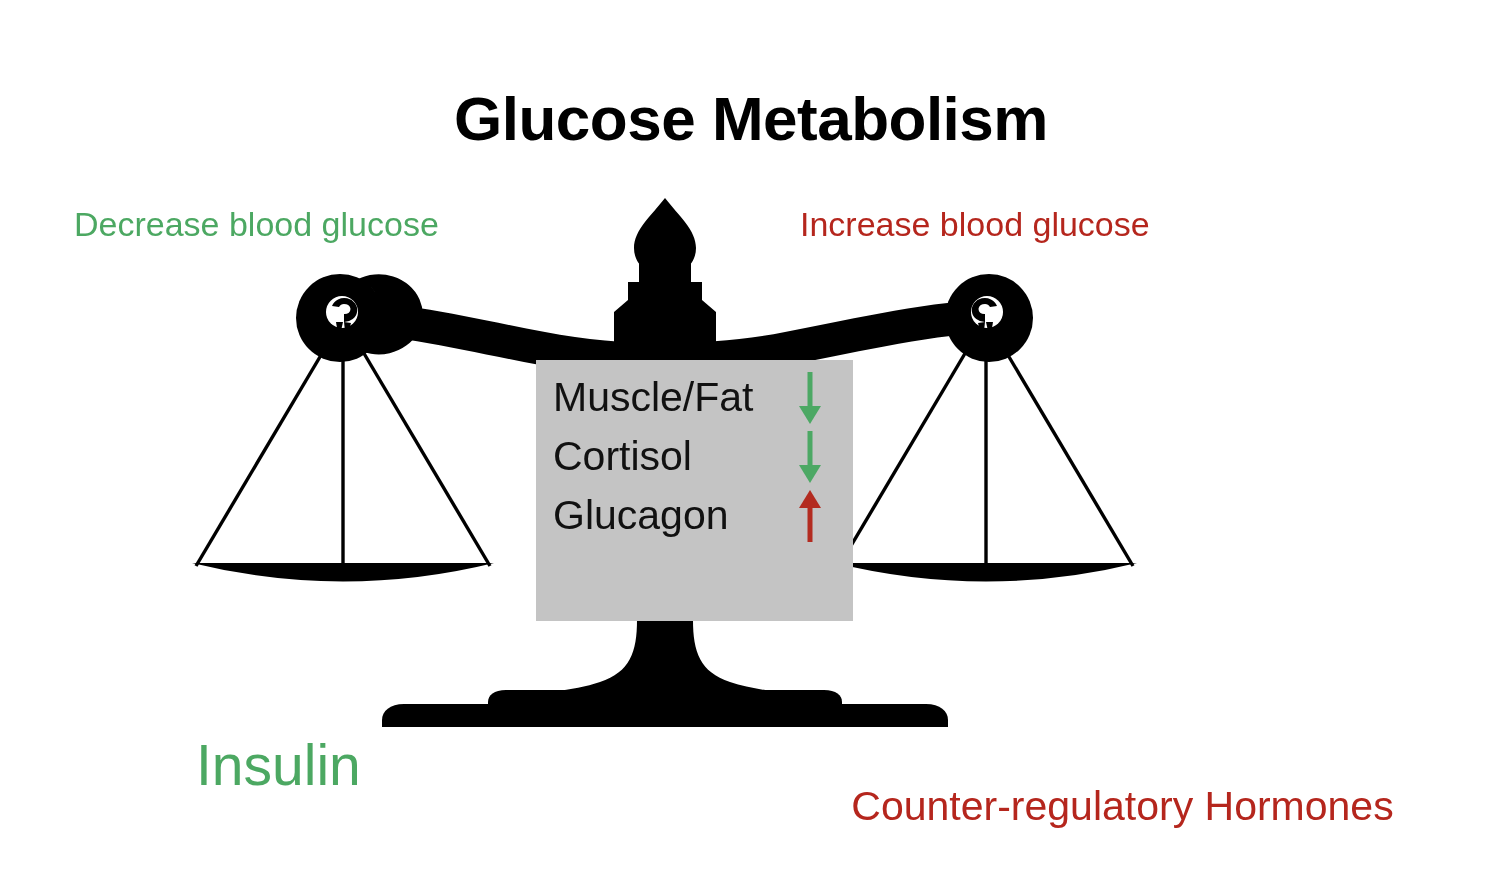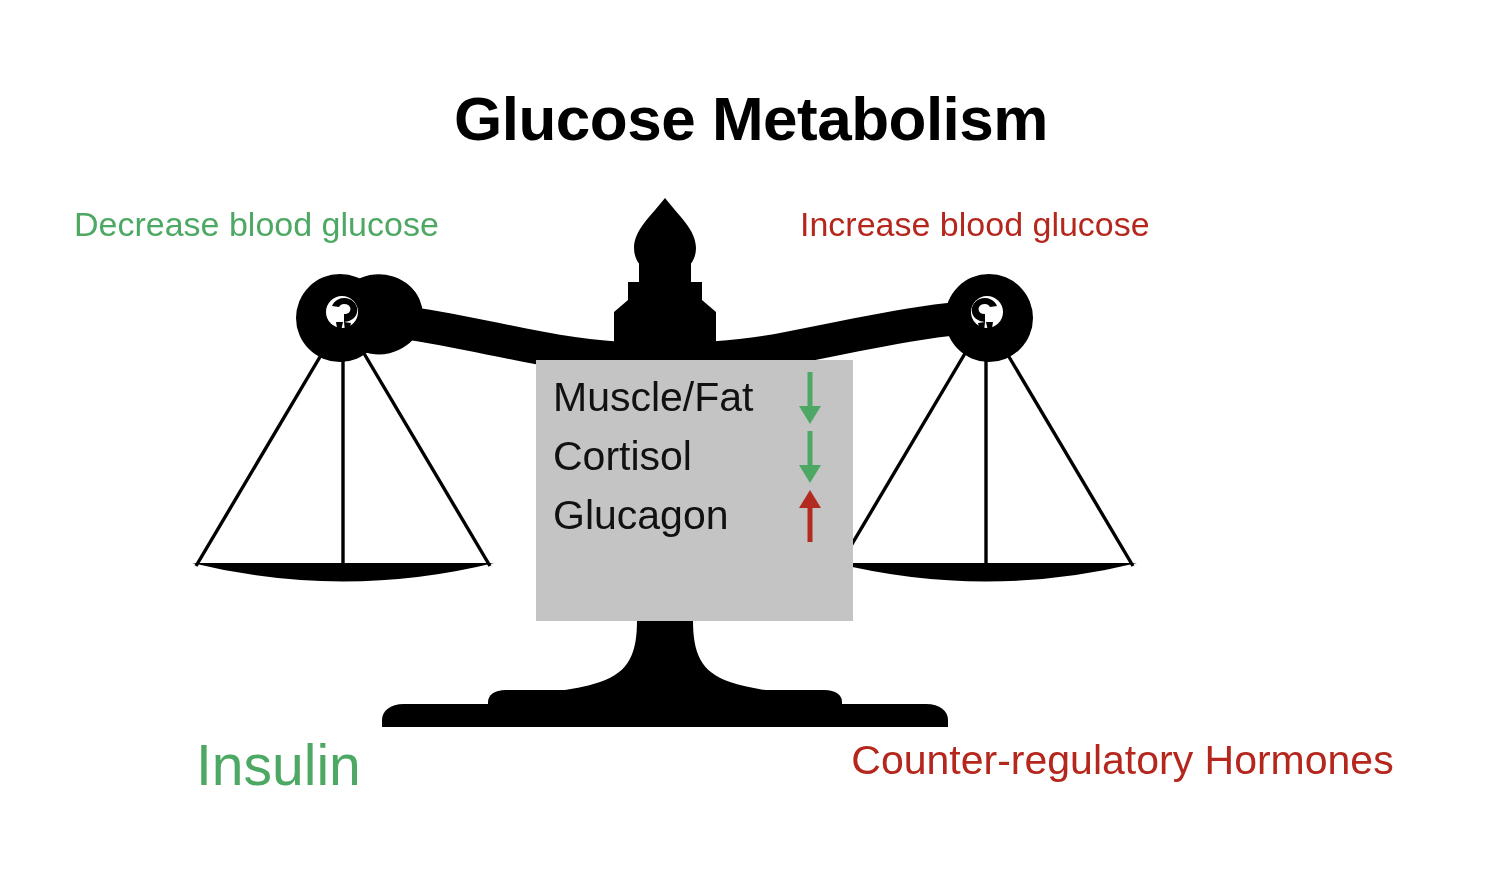--- a/index.html
+++ b/index.html
@@ -122,21 +122,21 @@
   #counter-label {
     position: absolute;
     left: 745px;
     top: 735px;
     width: 755px;
     text-align: center;
     font-size: 41px;
     color: #b5261d;
     line-height: 1.22;
   }
-  #counter-label .cl-line { display: block; white-space: nowrap; }
+  #counter-label .cl-line { display: block; white-space: nowrap; margin-top: 46px; }
 </style>
 </head>
 <body>
 
 <div id="slide">
 
   <div id="title">Glucose Metabolism</div>
 
   <div id="scale-wrap">
     <svg id="scale-svg" viewBox="0 0 1502 880" xmlns="http://www.w3.org/2000/svg">

